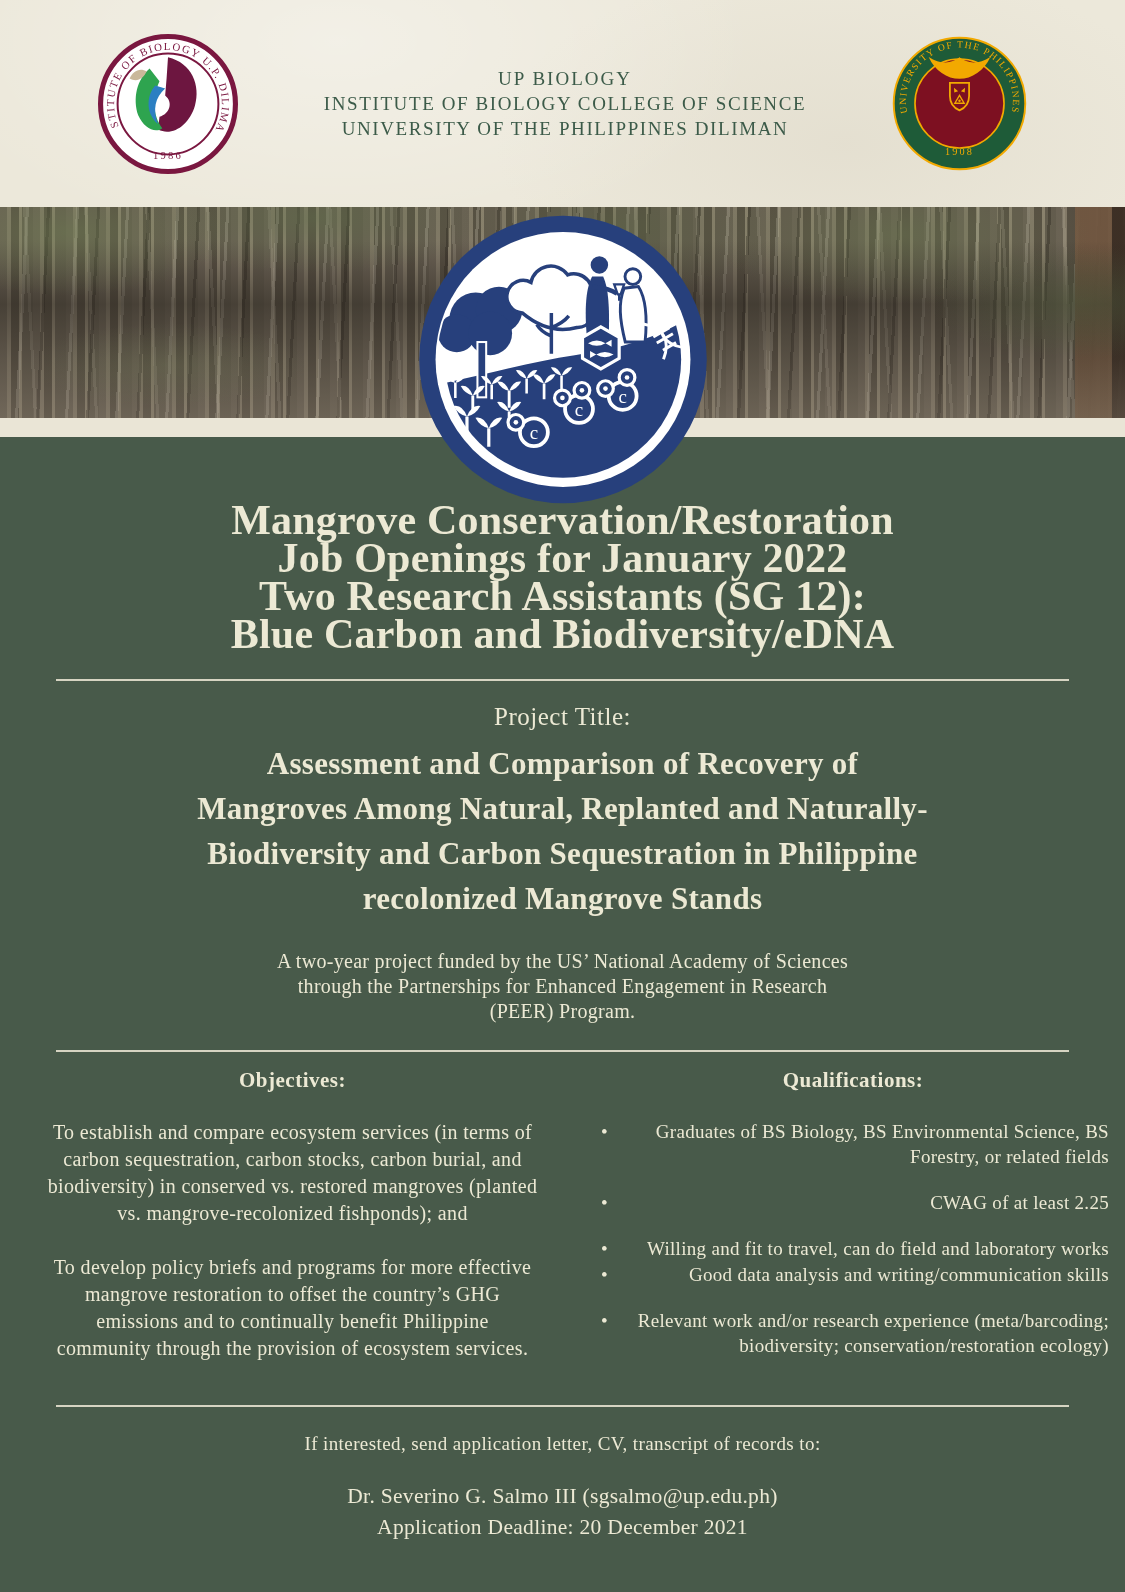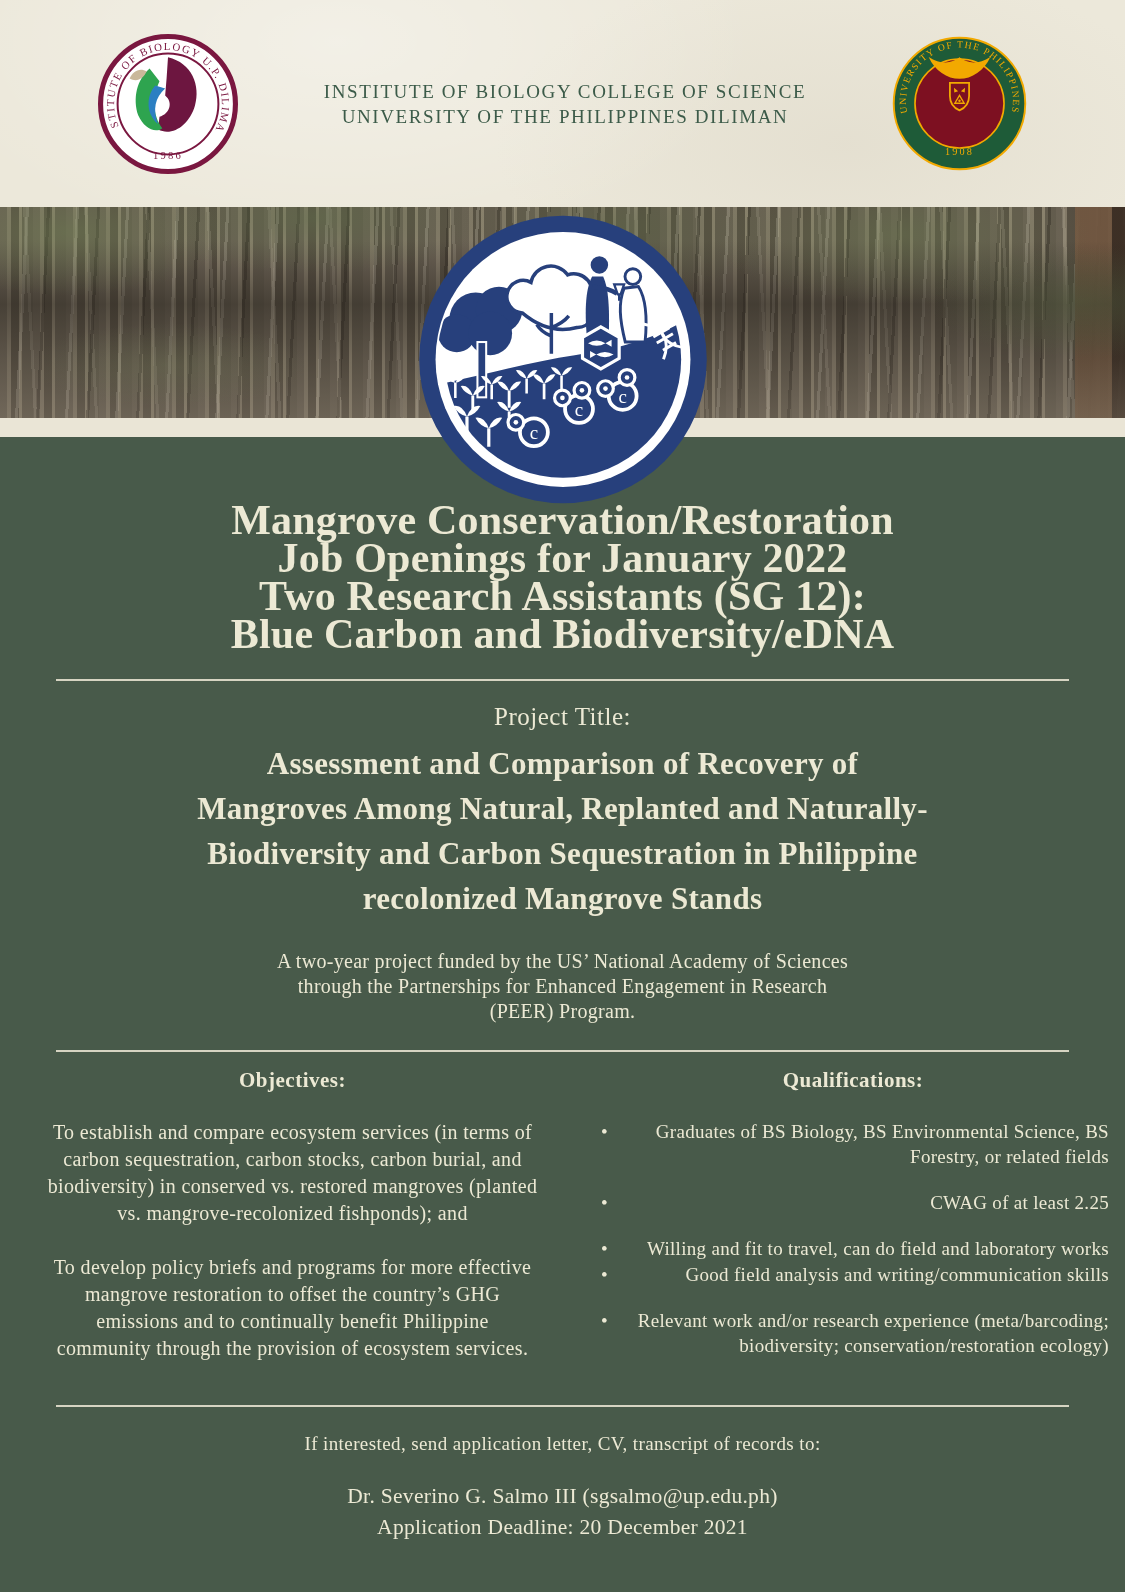--- a/index.html
+++ b/index.html
@@ -100,20 +100,21 @@
       <text x="50" y="89" text-anchor="middle" font-size="7.5" fill="#7a1740" letter-spacing="1.5">1986</text>
       <g>
         <path d="M50,17 C67,21 73,37 69,51 C65,65 53,73 43,68 L44,59 C51,57 54,49 48,44 L49,32 Z" fill="#6d1640"></path>
         <path d="M37,25 C28,33 25,46 29,58 C33,67 41,71 46,67 C39,58 39,45 44,34 Z" fill="#2ea44f"></path>
         <path d="M41,37 C34,45 35,58 43,64 C39,54 41,45 48,39 Z" fill="#2b7fc2"></path>
         <path d="M35,27 C30,24 25,27 23,32 C28,35 33,32 35,27 Z" fill="#c9b89a"></path>
       </g>
     </svg>
 
     <div class="org-block">
+      <div class="l1">UP BIOLOGY</div>
       <div class="l2">INSTITUTE OF BIOLOGY COLLEGE OF SCIENCE</div>
       <div class="l3">UNIVERSITY OF THE PHILIPPINES DILIMAN</div>
     </div>
 
     <svg class="seal" width="137" height="137" viewBox="0 0 100 100">
       <circle cx="50" cy="50" r="48" fill="#1e5b38" stroke="#f2a900" stroke-width="1.4"></circle>
       <circle cx="50" cy="50" r="32.5" fill="#7d1021" stroke="#f2a900" stroke-width="1.2"></circle>
       <defs>
         <path id="upArc" d="M 13.9 63.0 A 39 39 0 1 1 86.1 63.0" fill="none"></path>
       </defs>
@@ -268,21 +269,21 @@
         <h3 class="col-heading">Qualifications:</h3>
         <div class="quals">
           <div class="qual-group">
             <div class="qual-item">Graduates of BS Biology, BS Environmental Science, BS Forestry, or related fields</div>
           </div>
           <div class="qual-group">
             <div class="qual-item">CWAG of at least 2.25</div>
           </div>
           <div class="qual-group">
             <div class="qual-item">Willing and fit to travel, can do field and laboratory works</div>
-            <div class="qual-item">Good field analysis and writing/communication skills</div>
+            <div class="qual-item">Good data analysis and writing/communication skills</div>
           </div>
           <div class="qual-group">
             <div class="qual-item">Relevant work and/or research experience (meta/barcoding; biodiversity; conservation/restoration ecology)</div>
           </div>
         </div>
       </section>
     </div>
 
     <hr class="rule">
 

